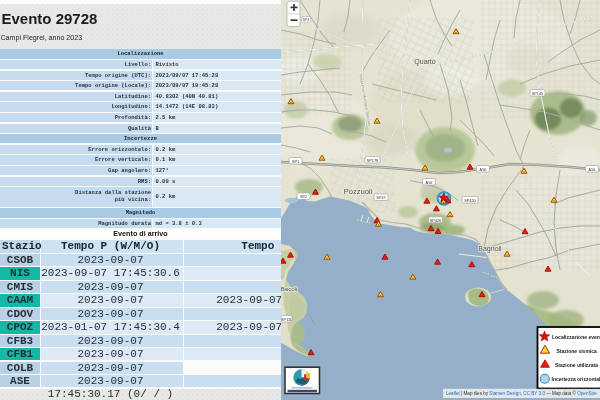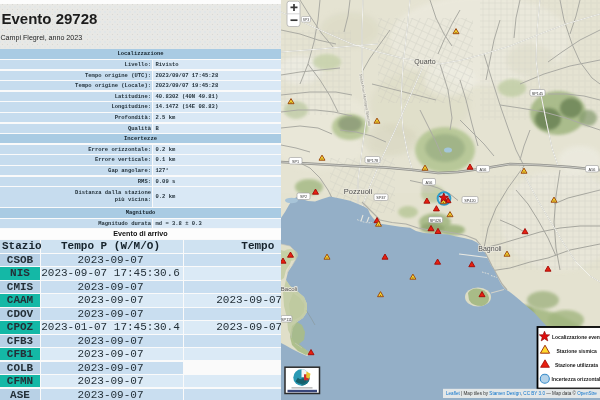--- a/index.html
+++ b/index.html
@@ -137,25 +137,20 @@
           <div class="q"></div>
         </div>
 <div class="a e">
           <div class="s">CFB1</div>
           <div class="p">2023-09-07 17:45:30.58 (0/ / )</div>
           <div class="q"></div>
         </div>
 <div class="a o">
           <div class="s">COLB</div>
           <div class="p">2023-09-07 17:45:30.03 (0/ / )</div>
-        </div>
-<div class="a e">
-          <div class="s">CFMN</div>
-          <div class="p">2023-09-07 17:45:30.81 (0/ / )</div>
-          <div class="q"></div>
         </div>
 <div class="a o">
           <div class="s">ASE</div>
           <div class="p">2023-09-07 17:45:30.17 (0/ / )</div>
           <div class="q"></div>
         </div>
 </div>
 </div>
 <div id="map">
 <svg width="319" height="400" viewBox="281 0 319 400" xmlns="http://www.w3.org/2000/svg">

